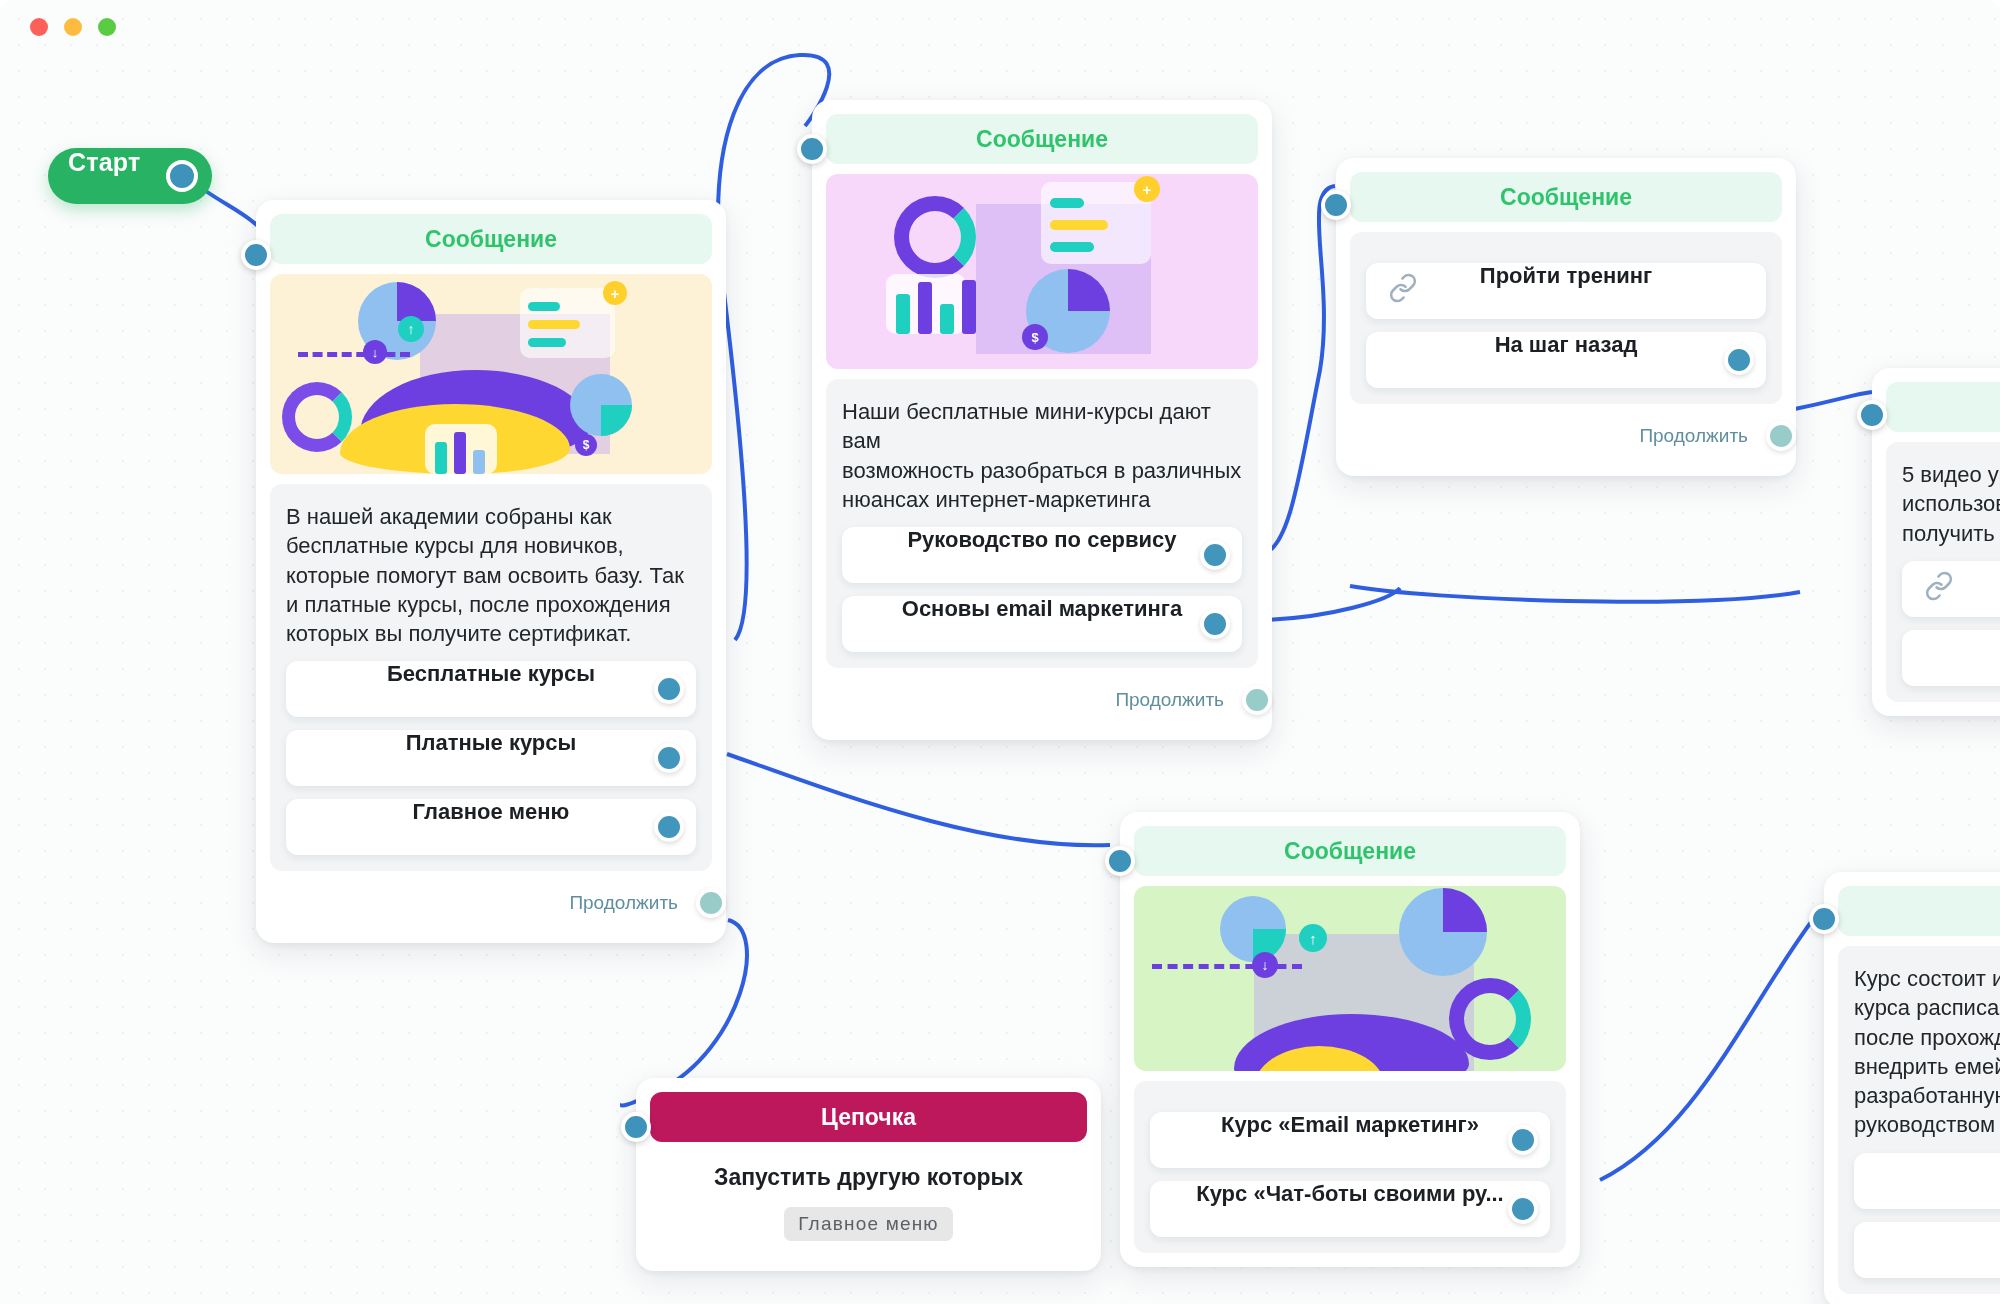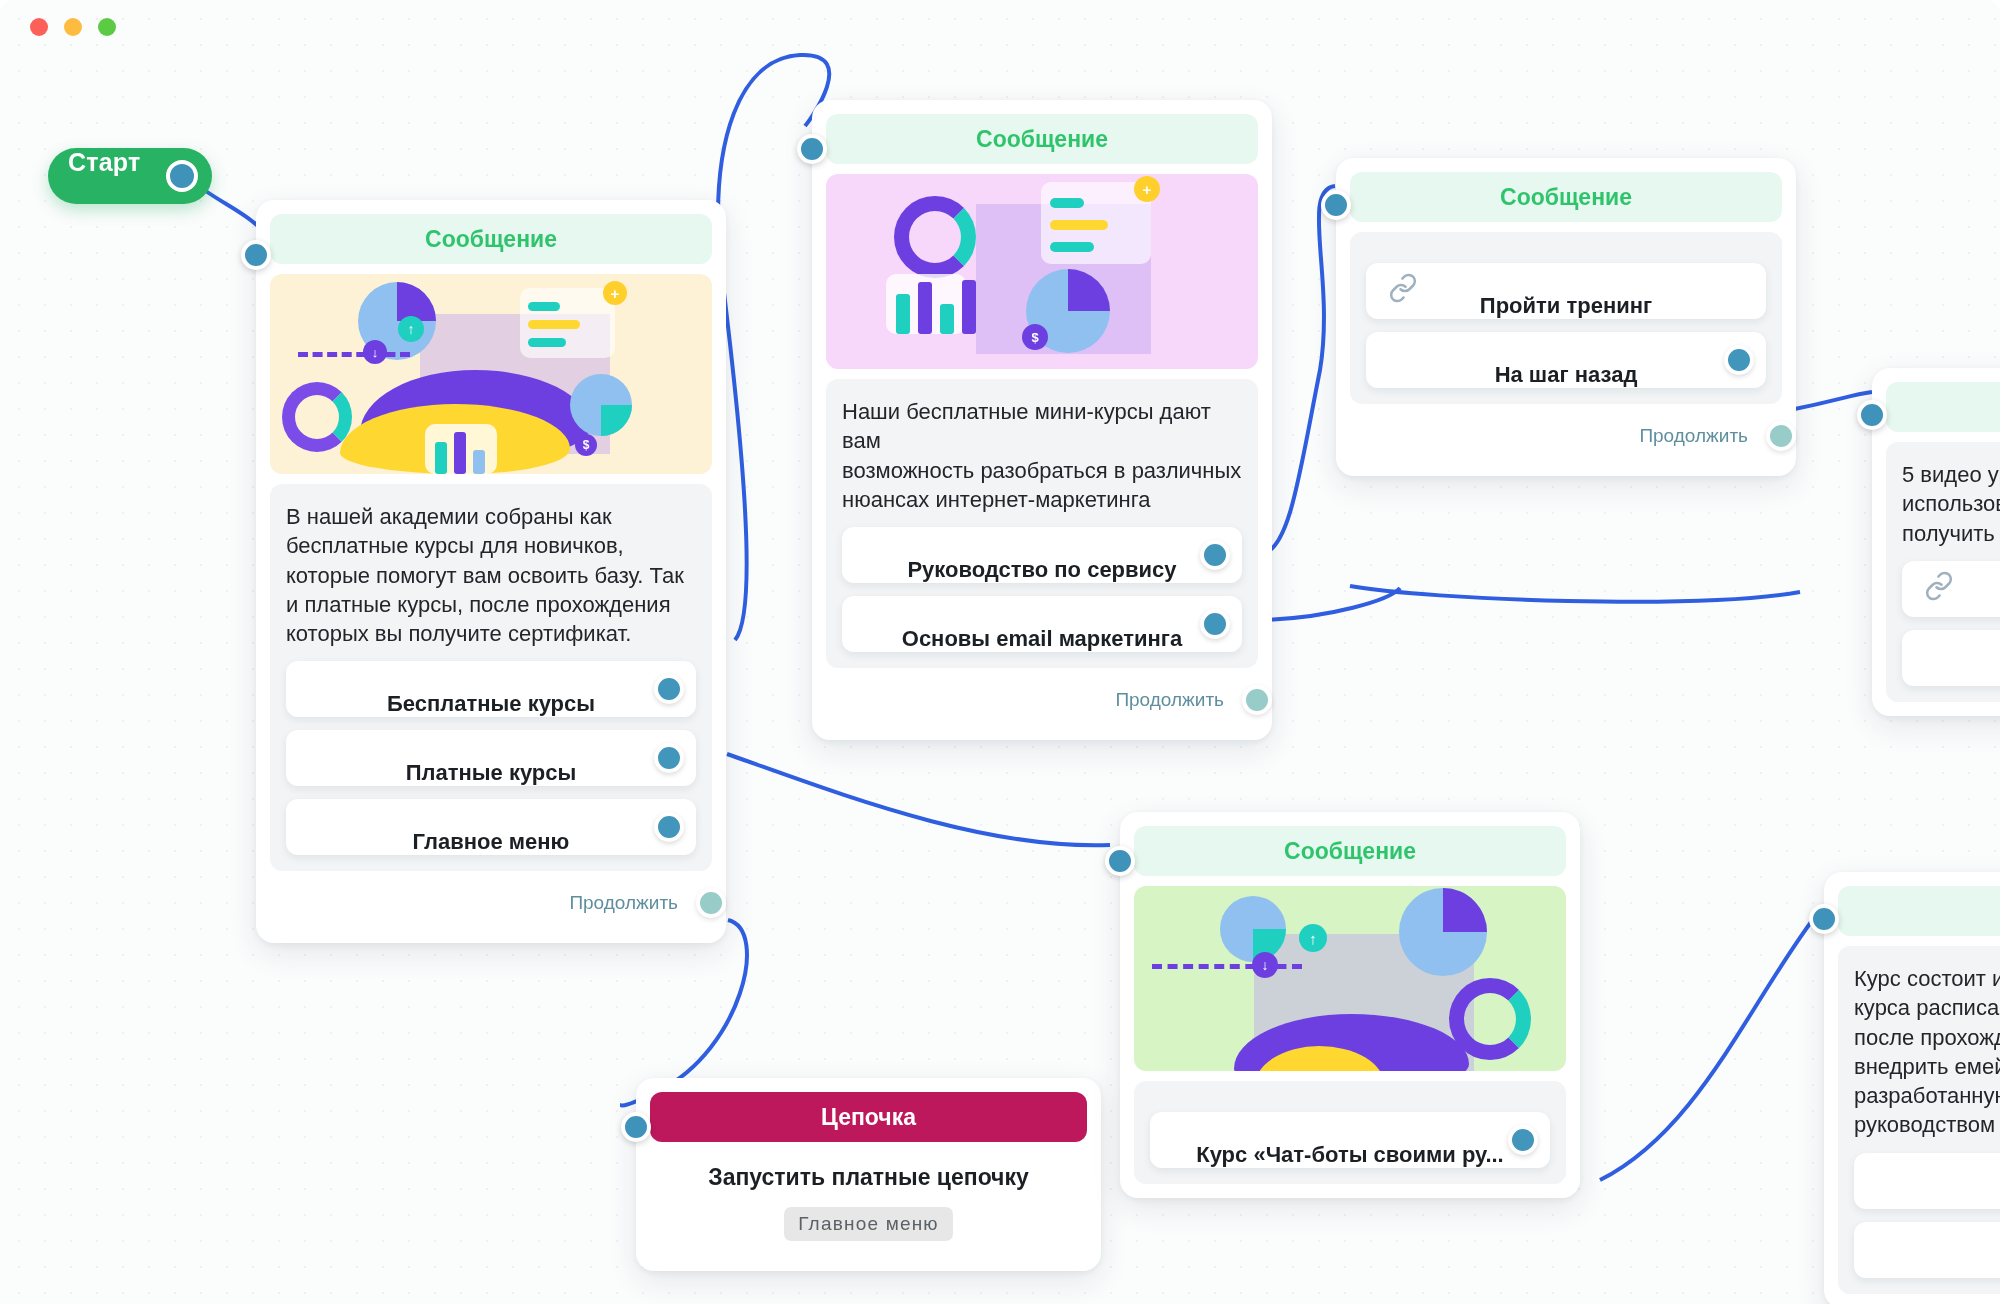--- a/index.html
+++ b/index.html
@@ -64,21 +64,21 @@
   .illus{border-radius:12px;margin-top:10px;height:200px;position:relative;overflow:hidden;}
   .illus.cream{background:#fdf2d6;}
   .illus.pink{background:#f7d8fb;}
   .illus.mint{background:#d6f4c4;}
 
   .body-block{background:#f2f4f5;border-radius:12px;margin-top:10px;padding:18px 16px 16px 16px;}
   .body-text{font-size:22px;line-height:1.33;color:#22262b;white-space:pre-line;}
 
   .btn{
     position:relative;background:#ffffff;border-radius:12px;height:56px;margin-top:13px;
-    display:flex;align-items:flex-end;justify-content:center;
+    display:flex;align-items:flex-start;justify-content:center;
     box-shadow:0 3px 9px rgba(31,48,74,.08);
     font-size:22px;font-weight:700;color:#1c2024;text-align:center;
   }
   .btn .knob{
     position:absolute;right:12px;top:50%;transform:translateY(-50%);
     width:30px;height:30px;border-radius:50%;background:#4295bb;
     border:4px solid #ffffff;box-sizing:border-box;
     box-shadow:0 2px 5px rgba(0,0,0,.14);
   }
   .btn .link-icon{position:absolute;left:22px;top:50%;transform:translateY(-50%);color:#9fb0bf;}
@@ -302,21 +302,21 @@
       </div>
     </div>
   </div>
 
   <div class="node" style="left:636px;top:1078px;width:465px;">
     <span class="in-knob" style="left:-15px;top:34px;"></span>
     <div class="node-head chain">
       <span>Цепочка</span>
     </div>
     <div class="chain-body">
-      <div class="chain-title">Запустить платные цепочку</div>
+      <div class="chain-title">Запустить другую которых</div>
       <div class="chain-tag">Главное меню</div>
     </div>
   </div>
 
   <div class="node" style="left:1120px;top:812px;width:460px;">
     <span class="in-knob" style="left:-15px;top:34px;"></span>
     <div class="node-head message">
       <span>Сообщение</span>
     </div>
 
@@ -330,20 +330,24 @@
       <div class="ip chip" style="left:118px;top:66px;width:26px;height:26px;background:#6d3fe0;font-size:14px;">↓</div>
       <div class="ip chip" style="left:165px;top:38px;width:28px;height:28px;background:#1fcfc0;font-size:15px;">↑</div>
       <div class="ip ring" style="left:315px;top:92px;width:52px;height:52px;border-width:15px;border-color:#6d3fe0 #1fcfc0 #6d3fe0 #6d3fe0;"></div>
       <div class="ip blob" style="left:100px;top:128px;width:235px;height:78px;background:#6d3fe0;"></div>
       <div class="ip blob" style="left:120px;top:160px;width:130px;height:60px;background:#ffd731;"></div>
     </div>
 
     <div class="body-block">
 
       <div class="btn">
+        <span>Курс «Email маркетинг»</span>
+        <span class="knob"></span>
+      </div>
+      <div class="btn">
         <span>Курс «Чат-боты своими ру...</span>
         <span class="knob"></span>
       </div>
     </div>
   </div>
 
   <div class="node" style="left:1824px;top:872px;width:420px;">
     <span class="in-knob" style="left:-15px;top:32px;"></span>
     <div class="node-head message" style="justify-content:flex-end;padding-right:18px;">
       

